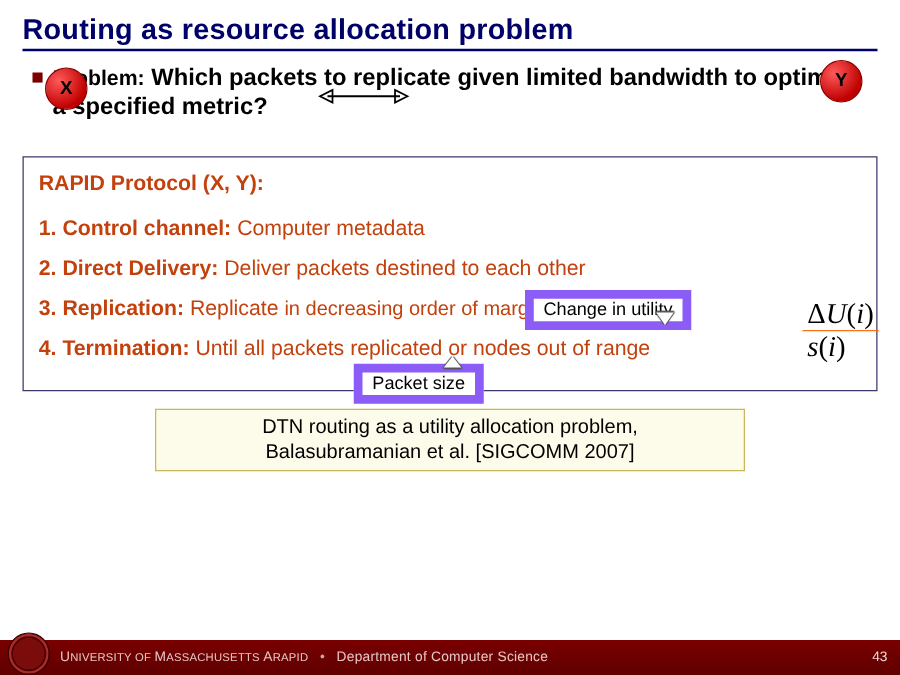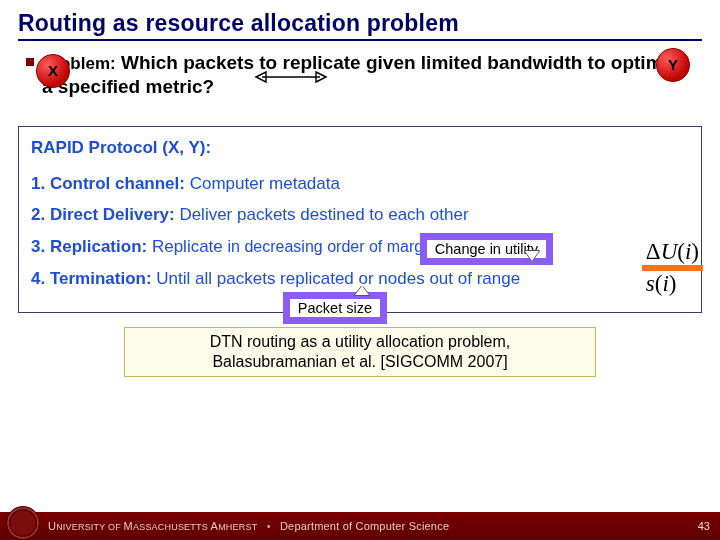--- a/index.html
+++ b/index.html
@@ -88,21 +88,21 @@
     top: 68px;
   }
   .protocol-box {
     margin-top: 22px;
     border: 1px solid #3a3a6a;
     padding: 10px 12px 12px 12px;
     position: relative;
   }
   .protocol-line {
     font-size: 17px;
-    color: #1d4ed8;
+    color: #c2410c;
     margin: 7px 0 10px 0;
     line-height: 1.28;
   }
   .protocol-line.head {
     font-weight: bold;
     margin-top: 0;
     margin-bottom: 14px;
   }
   .b { font-weight: bold; }
   .callout {
@@ -134,21 +134,21 @@
   .formula {
     position: absolute;
     right: -2px;
     top: 113px;
     text-align: left;
     font-family: "Times New Roman", serif;
     font-size: 23px;
     line-height: 1.05;
   }
   .formula .num { display: block; padding: 0 4px 1px 4px; }
-  .formula .den { display: block; border-top: 6px solid #f97316; padding: 1px 4px 0 4px; }
+  .formula .den { display: block; border-top: 1px solid #f97316; padding: 1px 4px 0 4px; }
   .formula .i { font-style: italic; }
   .citation {
     margin: 14px auto 0 auto;
     width: 472px;
     border: 1px solid #c9b85a;
     background: #fdfbe9;
     text-align: center;
     font-size: 16px;
     padding: 4px 8px;
     line-height: 1.25;
@@ -243,20 +243,20 @@
   </div>
 
   <div class="citation">
     <div>DTN routing as a utility allocation problem,</div>
     <div>Balasubramanian et al. [SIGCOMM 2007]</div>
   </div>
 
   <div class="footer">
     <div class="seal"></div>
     <div class="uni">
-      <span>U</span><span style="font-size:9px">NIVERSITY OF </span><span>M</span><span style="font-size:9px">ASSACHUSETTS </span><span>A</span><span style="font-size:9px">MHERST</span>
+      <span>U</span><span style="font-size:9px">NIVERSITY OF </span><span>M</span><span style="font-size:9px">ASSACHUSETTS </span><span>A</span><span style="font-size:9px">RAPID</span>
       <span class="dot">•</span>
       <span>Department of Computer Science</span>
     </div>
     <div class="pg">43</div>
   </div>
 
 </div>
 
 </body></html>

